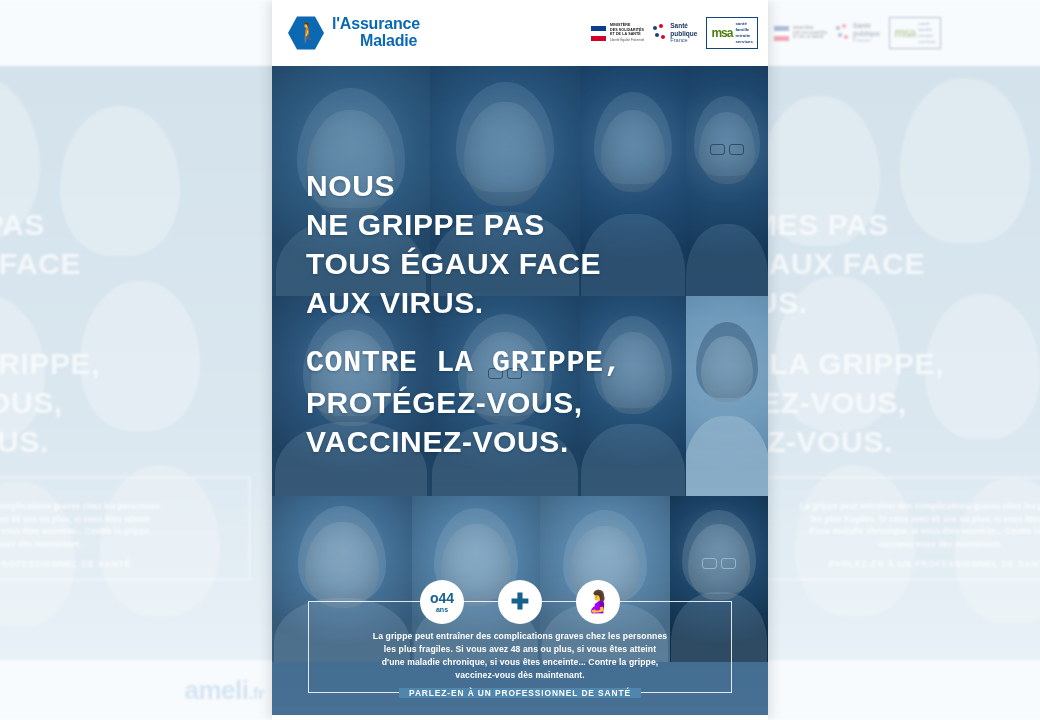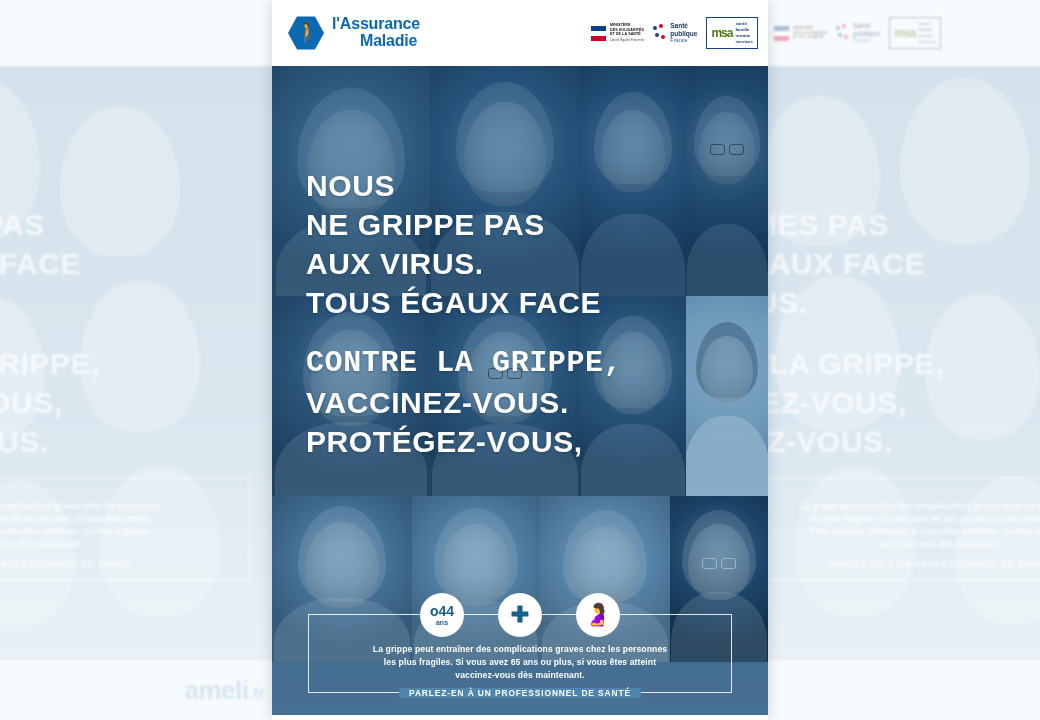--- a/index.html
+++ b/index.html
@@ -697,44 +697,45 @@
             <i style="border-color:rgba(255,255,255,0.75);"></i>
           </div>
         <div class="body" style="width:96px; height:80px;"></div>
       </div>
 
       <div class="mosaic-wash"></div>
 
       <div class="headline">
         <div>NOUS</div>
         <div>NE GRIPPE PAS</div>
+        <div>TOUS ÉGAUX FACE</div>
         <div>AUX VIRUS.</div>
-        <div>TOUS ÉGAUX FACE</div>
         <div class="block2">CONTRE LA GRIPPE,</div>
+        <div>PROTÉGEZ-VOUS,</div>
         <div>VACCINEZ-VOUS.</div>
-        <div>PROTÉGEZ-VOUS,</div>
       </div>
 
       <div class="info-panel">
         <div class="pictos">
           <div class="picto">
             <div class="big"><span>o</span><span>44</span></div>
             <div class="small">ans</div>
           </div>
           <div class="picto cross">
             <span>✚</span>
           </div>
           <div class="picto preg">
             <span>🤰</span>
           </div>
         </div>
 
         <div class="info-text">
           <div>La grippe peut entraîner des complications graves chez les personnes</div>
-          <div>les plus fragiles. Si vous avez 65 ans ou plus, si vous êtes atteint</div>
+          <div>les plus fragiles. Si vous avez 48 ans ou plus, si vous êtes atteint</div>
+          <div>d'une maladie chronique, si vous êtes enceinte... Contre la grippe,</div>
           <div>vaccinez-vous dès maintenant.</div>
         </div>
 
         <div class="info-cta">
           <span>PARLEZ-EN À UN PROFESSIONNEL DE SANTÉ</span>
         </div>
       </div>
     </div>
 
     <div class="poster-footer">

